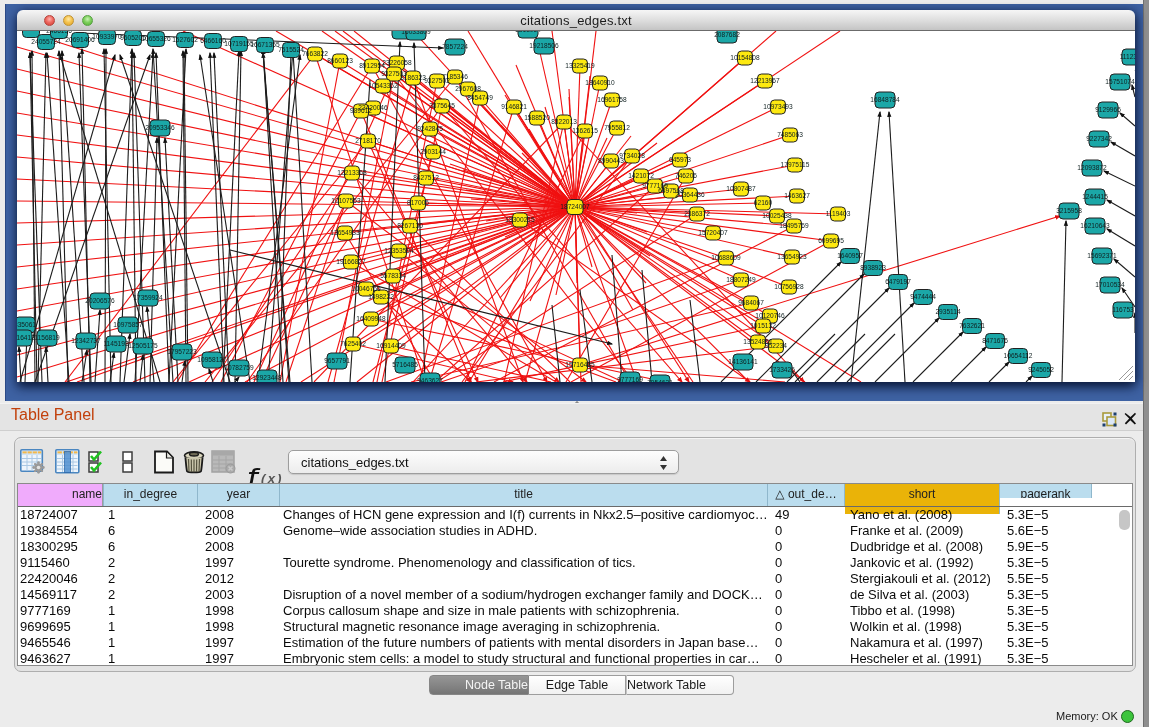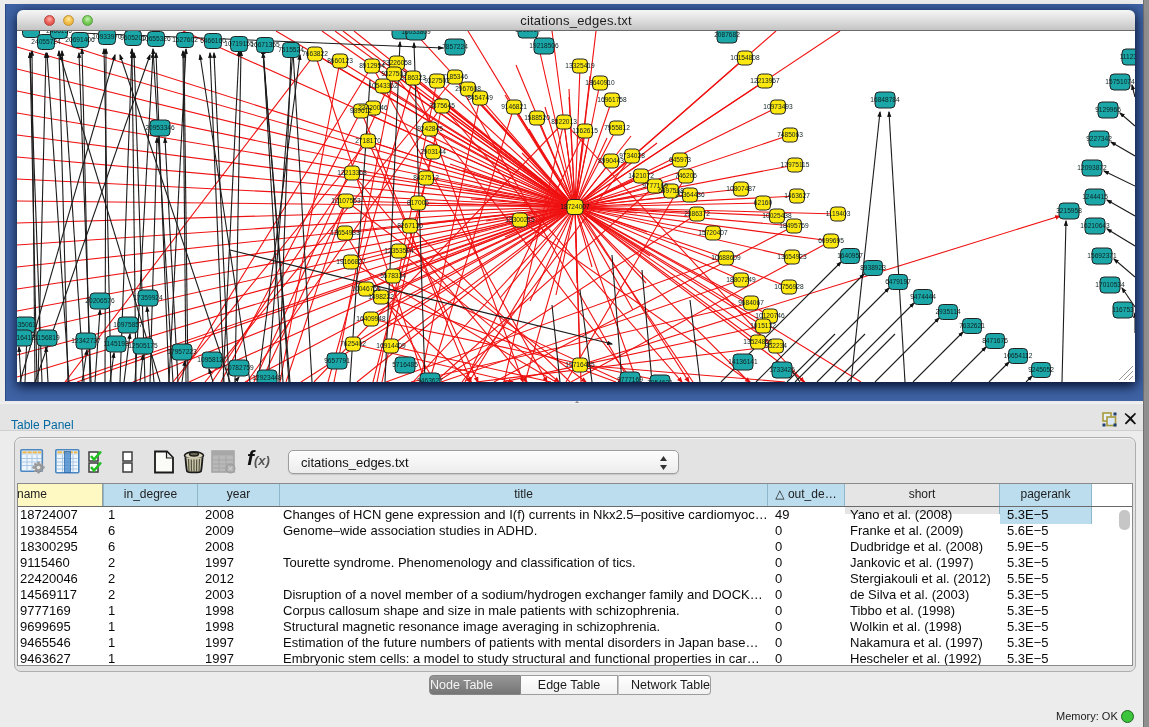--- a/index.html
+++ b/index.html
@@ -604,21 +604,21 @@
         <line x1="1112" y1="349" x2="1116" y2="345"></line>
       </g>
 </svg>
 </div>
 
 <svg class="abs" style="left:570px;top:401px" width="14" height="7" viewBox="0 0 14 7">
     <path d="M2,6 L7,1 L12,6" fill="none" stroke="#8a8a8a" stroke-width="1.6"></path>
   </svg>
 
 <div class="abs" style="left:0;top:403px;width:1143px;height:28px;background:#e4e4e4;border-top:1px solid #f2f2f2;border-bottom:1px solid #cfcfcf">
-  <div class="abs" style="left:11px;top:14px;font-size:12px;color:#0369a1">Table Panel</div>
+  <div class="abs" style="left:11px;top:2px;font-size:16px;color:#c2410c">Table Panel</div>
 
   <svg class="abs" style="left:1102px;top:8px" width="15" height="15" viewBox="0 0 15 15">
     <rect x="1" y="1" width="8" height="8" fill="#e8f0fa" stroke="#a89a3c" stroke-width="1.6"></rect>
     <rect x="5" y="5" width="8.5" height="8.5" fill="#dce8f8" stroke="#a89a3c" stroke-width="1.6"></rect>
     <rect x="11.5" y="0.5" width="3" height="3" fill="#1c3f6e"></rect>
     <rect x="0.5" y="11.5" width="3" height="3" fill="#1c3f6e"></rect>
     <rect x="11.5" y="11.5" width="3" height="3" fill="#1c3f6e"></rect>
   </svg>
   <svg class="abs" style="left:1124px;top:8px" width="13" height="13" viewBox="0 0 13 13">
     <path d="M1.5,1 L6.5,5 L11,0.8 L12,2 L7.8,6.5 L12,11.5 L10.8,12.4 L6.3,8.2 L2,12.4 L0.8,11.3 L5.2,6.5 L0.6,2Z" fill="#111"></path>
@@ -704,40 +704,40 @@
 <g stroke="#a5a5a5" stroke-width="1">
       <line x1="2" y1="10" x2="22" y2="10"></line>
       <line x1="2" y1="14" x2="22" y2="14"></line>
       <line x1="2" y1="18" x2="22" y2="18"></line>
       <line x1="8" y1="6" x2="8" y2="22"></line>
       <line x1="15" y1="6" x2="15" y2="22"></line>
     </g>
 <circle cx="19.5" cy="18.5" r="4.5" fill="#aaaaaa" stroke="#9a9a9a"></circle>
 <path d="M17.5,16.5 L21.5,20.5 M21.5,16.5 L17.5,20.5" stroke="#c9c9c9" stroke-width="1.6"></path>
 </svg>
-<div class="abs" style="left:247px;top:446px;width:30px;height:24px;font-family:Liberation Sans, sans-serif">
+<div class="abs" style="left:247px;top:466px;width:30px;height:24px;font-family:Liberation Mono, monospace">
 <span style="font-style:italic;font-weight:bold;font-size:21px;color:#111">f</span><span style="font-style:italic;font-weight:bold;font-size:13px;color:#555">(x)</span>
 </div>
 
 <div class="abs" style="left:288px;top:450px;width:391px;height:24px;border:1px solid #9d9d9d;border-radius:5px;background:linear-gradient(#fdfdfd,#ececec);box-shadow:0 1px 1px rgba(0,0,0,.12)">
   <div class="abs" style="left:12px;top:4px;font-size:13px;color:#111">citations_edges.txt</div>
   <svg class="abs" style="left:370px;top:5px" width="9" height="14" viewBox="0 0 9 14">
       <path d="M4.5,0 L8,5 L1,5 Z M4.5,14 L1,9 L8,9 Z" fill="#333"></path>
     </svg>
 </div>
 
 <div class="abs" style="left:17px;top:483px;width:1116px;height:183px;background:#fff;border:1px solid #8a8a8a;overflow:hidden">
 <div class="abs" style="left:0;top:0;width:1114px;height:22px;font-size:12px;color:#222">
-<div class="abs" style="left:-1px;top:0;width:86px;height:22px;background:#fef9c3;border-right:1px solid #9c9c9c;text-align:left;line-height:21px;overflow:hidden;white-space:nowrap">name</div>
+<div class="abs" style="left:-1px;top:0;width:86px;height:22px;background:#f0abfc;border-right:1px solid #9c9c9c;text-align:right;line-height:21px;overflow:hidden;white-space:nowrap">name</div>
 <div class="abs" style="left:85px;top:0;width:95px;height:22px;background:#bbddee;border-right:1px solid #8fb7cc;border-left:1px solid #8fb7cc;text-align:center;line-height:21px;overflow:hidden;white-space:nowrap">in_degree</div>
 <div class="abs" style="left:180px;top:0;width:82px;height:22px;background:#bbddee;border-right:1px solid #8fb7cc;text-align:center;line-height:21px;overflow:hidden;white-space:nowrap">year</div>
 <div class="abs" style="left:262px;top:0;width:488px;height:22px;background:#bbddee;border-right:1px solid #8fb7cc;text-align:center;line-height:21px;overflow:hidden;white-space:nowrap">title</div>
 <div class="abs" style="left:750px;top:0;width:77px;height:22px;background:#bbddee;border-right:1px solid #8fb7cc;text-align:center;line-height:21px;overflow:hidden;white-space:nowrap">△ out_de…</div>
-<div class="abs" style="left:827px;top:0;width:155px;height:30px;background:#e5e5e5;border-right:1px solid #8fb7cc;text-align:center;line-height:21px;overflow:hidden;white-space:nowrap">short</div>
-<div class="abs" style="left:982px;top:0;width:92px;height:40px;background:#bbddee;border-right:1px solid #8fb7cc;text-align:center;line-height:21px;overflow:hidden;white-space:nowrap">pagerank</div>
+<div class="abs" style="left:827px;top:0;width:155px;height:30px;background:#eab308;border-right:1px solid #8fb7cc;text-align:center;line-height:21px;overflow:hidden;white-space:nowrap">short</div>
+<div class="abs" style="left:982px;top:0;width:92px;height:14px;background:#bbddee;border-right:1px solid #8fb7cc;text-align:center;line-height:21px;overflow:hidden;white-space:nowrap">pagerank</div>
 </div>
 <div class="abs" style="left:0;top:22px;width:1114px;height:1px;background:#6a6a6a"></div>
 <div class="abs" style="left:0;top:23px;width:1114px;font-size:13px;color:#0a0a0a">
 <div class="abs" style="left:0;top:0px;width:1114px;height:16px;white-space:nowrap">
 <span class="abs" style="left:2px">18724007</span>
 <span class="abs" style="left:90px">1</span>
 <span class="abs" style="left:187px">2008</span>
 <span class="abs" style="left:265px">Changes of HCN gene expression and I(f) currents in Nkx2.5–positive cardiomyoc…</span>
 <span class="abs" style="left:757px">49</span>
 <span class="abs" style="left:832px">Yano et al. (2008)</span>
@@ -759,21 +759,21 @@
 <span class="abs" style="left:757px">0</span>
 <span class="abs" style="left:832px">Dudbridge et al. (2008)</span>
 <span class="abs" style="left:989px">5.9E−5</span>
 </div>
 <div class="abs" style="left:0;top:48px;width:1114px;height:16px;white-space:nowrap">
 <span class="abs" style="left:2px">9115460</span>
 <span class="abs" style="left:90px">2</span>
 <span class="abs" style="left:187px">1997</span>
 <span class="abs" style="left:265px">Tourette syndrome. Phenomenology and classification of tics.</span>
 <span class="abs" style="left:757px">0</span>
-<span class="abs" style="left:832px">Jankovic et al. (1997)</span>
+<span class="abs" style="left:832px">Jankovic et al. (1992)</span>
 <span class="abs" style="left:989px">5.3E−5</span>
 </div>
 <div class="abs" style="left:0;top:64px;width:914px;height:16px;white-space:nowrap">
 <span class="abs" style="left:2px">22420046</span>
 <span class="abs" style="left:90px">2</span>
 <span class="abs" style="left:187px">2012</span>
 <span class="abs" style="left:757px">0</span>
 <span class="abs" style="left:832px">Stergiakouli et al. (2012)</span>
 <span class="abs" style="left:989px">5.5E−5</span>
 </div>
@@ -812,27 +812,27 @@
 <span class="abs" style="left:757px">0</span>
 <span class="abs" style="left:832px">Nakamura et al. (1997)</span>
 <span class="abs" style="left:989px">5.3E−5</span>
 </div>
 <div class="abs" style="left:0;top:144px;width:1114px;height:16px;white-space:nowrap">
 <span class="abs" style="left:2px">9463627</span>
 <span class="abs" style="left:90px">1</span>
 <span class="abs" style="left:187px">1997</span>
 <span class="abs" style="left:265px">Embryonic stem cells: a model to study structural and functional properties in car…</span>
 <span class="abs" style="left:757px">0</span>
-<span class="abs" style="left:832px">Hescheler et al. (1992)</span>
+<span class="abs" style="left:832px">Hescheler et al. (1991)</span>
 <span class="abs" style="left:989px">5.3E−5</span>
 </div>
 </div>
 <div class="abs" style="left:1101px;top:26px;width:11px;height:20px;background:#c6c6c6;border-radius:5px"></div>
 </div>
 
 <div class="abs" style="left:429px;top:675px;height:20px;display:flex;font-size:12.5px">
-  <div style="width:92px;border:1px solid #868686;border-radius:4px 0 0 4px;background:linear-gradient(#969696,#757575);color:#f4f4f4;text-align:left;line-height:18px">Node Table</div>
+  <div style="width:100px;border:1px solid #868686;border-radius:4px 0 0 4px;background:linear-gradient(#969696,#757575);color:#f4f4f4;text-align:right;line-height:18px">Node Table</div>
   <div style="width:97px;border:1px solid #9d9d9d;border-left:none;background:linear-gradient(#ffffff,#f1f1f1);color:#1a1a1a;text-align:center;line-height:18px">Edge Table</div>
-  <div style="width:93px;border:1px solid #9d9d9d;border-left:1px solid #c4c4c4;border-radius:0 4px 4px 0;background:linear-gradient(#ffffff,#f1f1f1);color:#1a1a1a;text-align:right;line-height:18px">Network Table</div>
+  <div style="width:108px;border:1px solid #9d9d9d;border-left:1px solid #c4c4c4;border-radius:0 4px 4px 0;background:linear-gradient(#ffffff,#f1f1f1);color:#1a1a1a;text-align:left;line-height:18px">Network Table</div>
 </div>
 
 <div class="abs" style="left:1056px;top:710px;font-size:11px;color:#1a1a1a">Memory: OK</div>
 <div class="abs" style="left:1121px;top:710px;width:13px;height:13px;border-radius:50%;background:#3cc43c;border:1.5px solid #1e681e"></div>
 
 </body></html>

